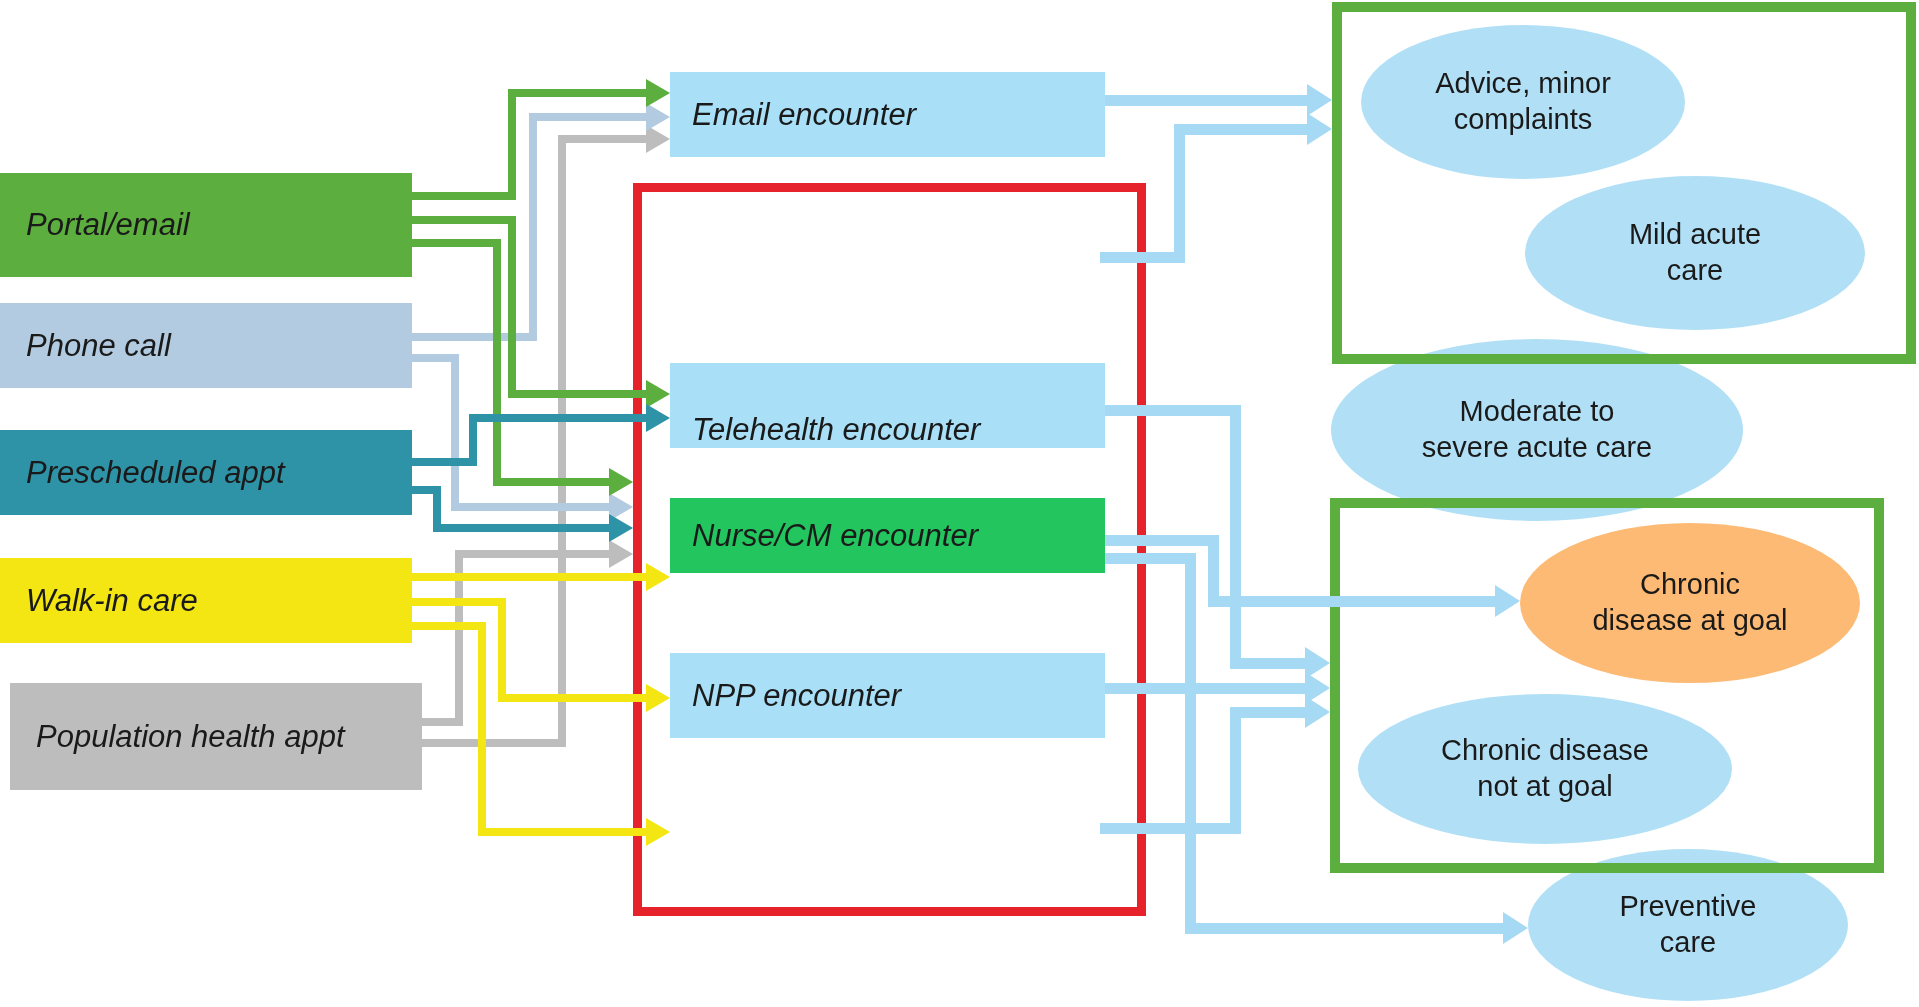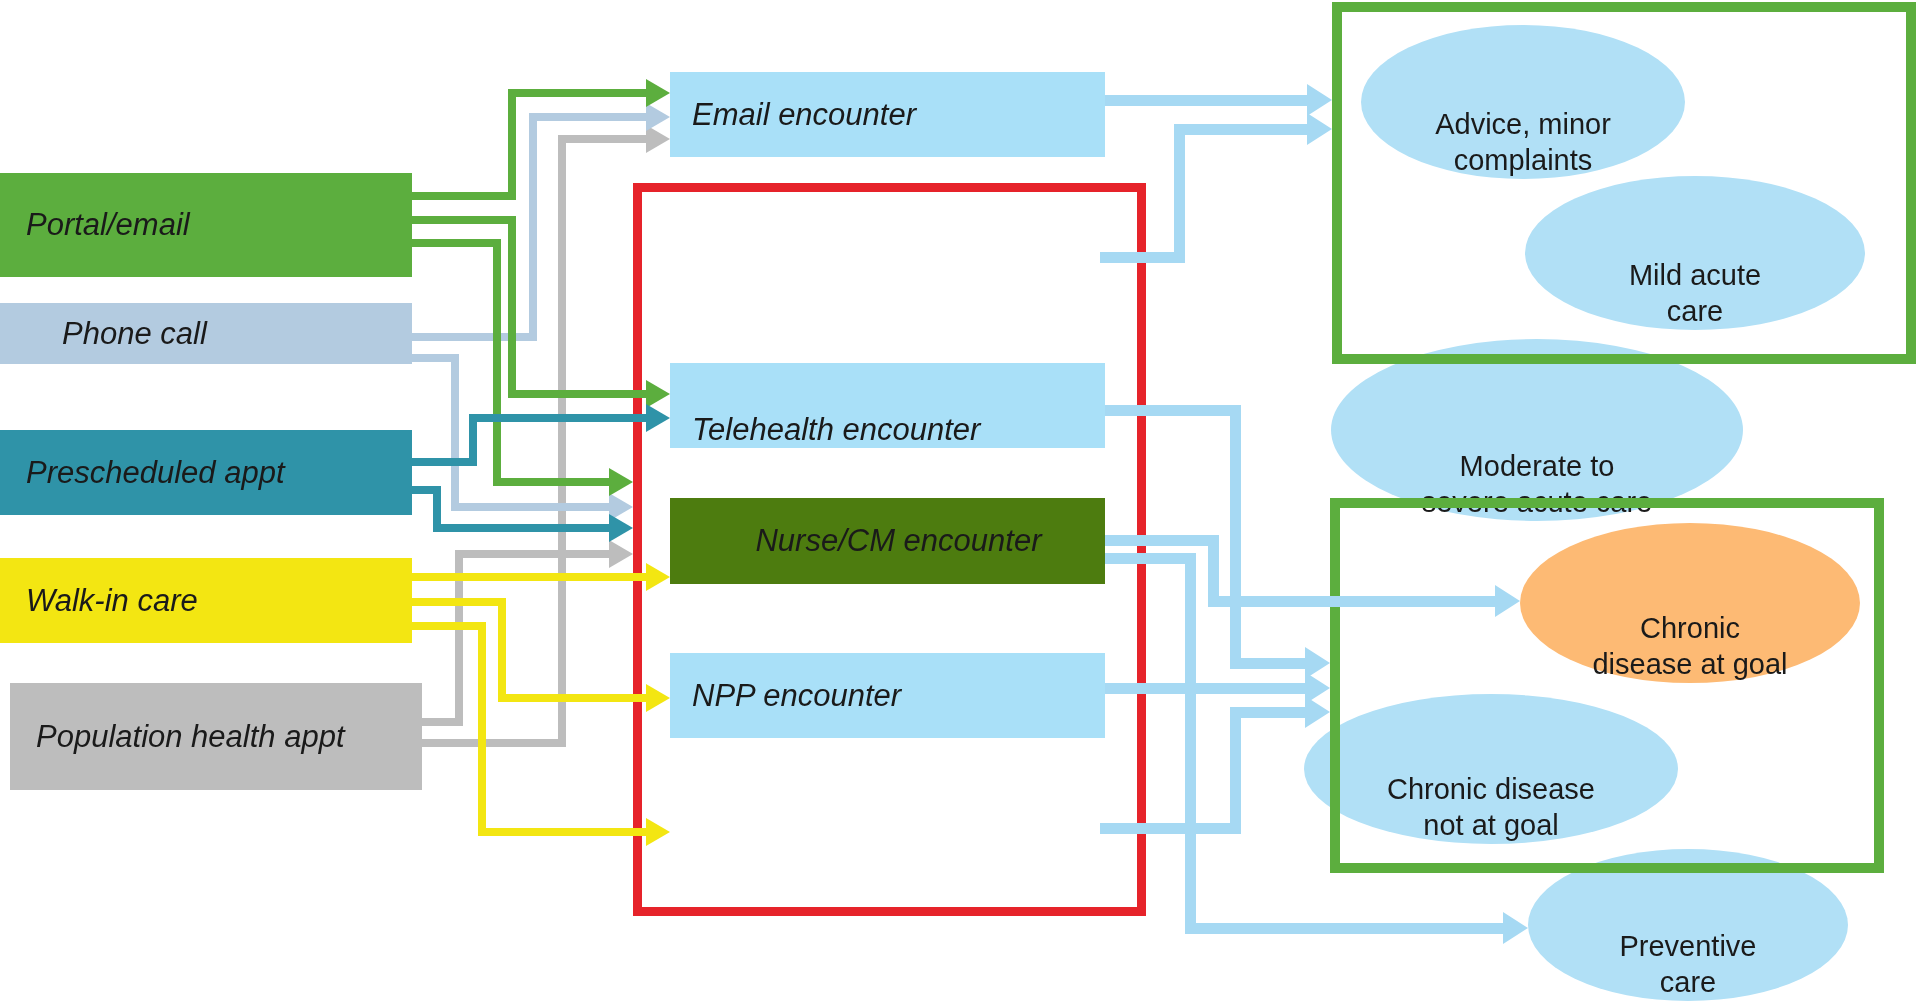--- a/index.html
+++ b/index.html
@@ -26,21 +26,21 @@
   .frame{
     position:absolute;
     box-sizing:border-box;
     background:transparent;
     z-index:2;
   }
   .ellipse{
     position:absolute;
     border-radius:50%;
     display:flex;
-    align-items:flex-end;
+    align-items:center;
     justify-content:center;
     text-align:center;
     z-index:1;
   }
   .ellipse .lbl{
     font-size:29px;
     line-height:1.24;
     color:#1A1A1A;
     white-space:pre-line;
   }
@@ -63,21 +63,21 @@
 care</div>
     </div>
     <div class="ellipse" style="left: 1331px; top: 339px; width: 412px; height: 182px; background: rgb(177, 224, 246);">
       <div class="lbl">Moderate to
 severe acute care</div>
     </div>
     <div class="ellipse" style="left: 1520px; top: 523px; width: 340px; height: 160px; background: #fdba74;">
       <div class="lbl">Chronic
 disease at goal</div>
     </div>
-    <div class="ellipse" style="left: 1304px; top: 694px; width: 374px; height: 150px; background: rgb(177, 224, 246);">
+    <div class="ellipse" style="left: 1358px; top: 694px; width: 374px; height: 150px; background: rgb(177, 224, 246);">
       <div class="lbl">Chronic disease
 not at goal</div>
     </div>
     <div class="ellipse" style="left: 1528px; top: 849px; width: 320px; height: 152px; background: rgb(177, 224, 246);">
       <div class="lbl">Preventive
 care</div>
     </div>
     <div class="frame" style="left: 633px; top: 183px; width: 513px; height: 733px; border: 9px solid rgb(230, 35, 42);"></div>
     <div class="frame" style="left: 1332px; top: 2px; width: 584px; height: 362px; border: 10px solid rgb(92, 174, 62);"></div>
     <div class="frame" style="left: 1330px; top: 498px; width: 554px; height: 375px; border: 10px solid rgb(92, 174, 62);"></div>
@@ -147,37 +147,37 @@
     <div class="arrowhead" style="left: 1503px; top: 912px; border-top: 16px solid transparent; border-bottom: 16px solid transparent; border-left: 25px solid rgb(166, 217, 243);"></div>
     <div class="seg" style="background: rgb(166, 217, 243); left: 1099.5px; top: 682.5px; width: 211px; height: 11px;"></div>
     <div class="arrowhead" style="left: 1305px; top: 672px; border-top: 16px solid transparent; border-bottom: 16px solid transparent; border-left: 25px solid rgb(166, 217, 243);"></div>
     <div class="seg" style="background: rgb(166, 217, 243); left: 1099.5px; top: 822.5px; width: 141px; height: 11px;"></div>
     <div class="seg" style="background: rgb(166, 217, 243); left: 1229.5px; top: 706.5px; width: 11px; height: 127px;"></div>
     <div class="seg" style="background: rgb(166, 217, 243); left: 1229.5px; top: 706.5px; width: 81px; height: 11px;"></div>
     <div class="arrowhead" style="left: 1305px; top: 696px; border-top: 16px solid transparent; border-bottom: 16px solid transparent; border-left: 25px solid rgb(166, 217, 243);"></div>
     <div class="node src" style="left: 0px; top: 173px; width: 412px; height: 104px; background: rgb(92, 174, 62);">
       <div class="lbl">Portal/email</div>
     </div>
-    <div class="node src" style="left: 0px; top: 303px; width: 412px; height: 61px; background: rgb(179, 203, 224); padding-left: 36px;">
+    <div class="node src" style="left: 0px; top: 303px; width: 412px; height: 85px; background: rgb(179, 203, 224);">
       <div class="lbl">Phone call</div>
     </div>
     <div class="node src" style="left: 0px; top: 430px; width: 412px; height: 85px; background: rgb(47, 147, 168);">
       <div class="lbl">Prescheduled appt</div>
     </div>
     <div class="node src" style="left: 0px; top: 558px; width: 412px; height: 85px; background: rgb(243, 230, 18);">
       <div class="lbl">Walk-in care</div>
     </div>
     <div class="node src" style="left: 10px; top: 683px; width: 412px; height: 107px; background: rgb(189, 189, 189);">
       <div class="lbl">Population health appt</div>
     </div>
     <div class="node enc" style="left: 670px; top: 72px; width: 435px; height: 85px; background: rgb(169, 224, 248);">
       <div class="lbl">Email encounter</div>
     </div>
     <div class="node enc" style="left: 670px; top: 363px; width: 435px; height: 85px; background: rgb(169, 224, 248); align-items: flex-end;">
       <div class="lbl">Telehealth encounter</div>
     </div>
-    <div class="node enc" style="left: 670px; top: 498px; width: 435px; height: 86px; background: #4d7c0f; justify-content: center;">
+    <div class="node enc" style="left: 670px; top: 498px; width: 435px; height: 75px; background: #22c55e;">
       <div class="lbl">Nurse/CM encounter</div>
     </div>
     <div class="node enc" style="left: 670px; top: 653px; width: 435px; height: 85px; background: rgb(169, 224, 248);">
       <div class="lbl">NPP encounter</div>
     </div>
   </div>
 
 </body></html>

